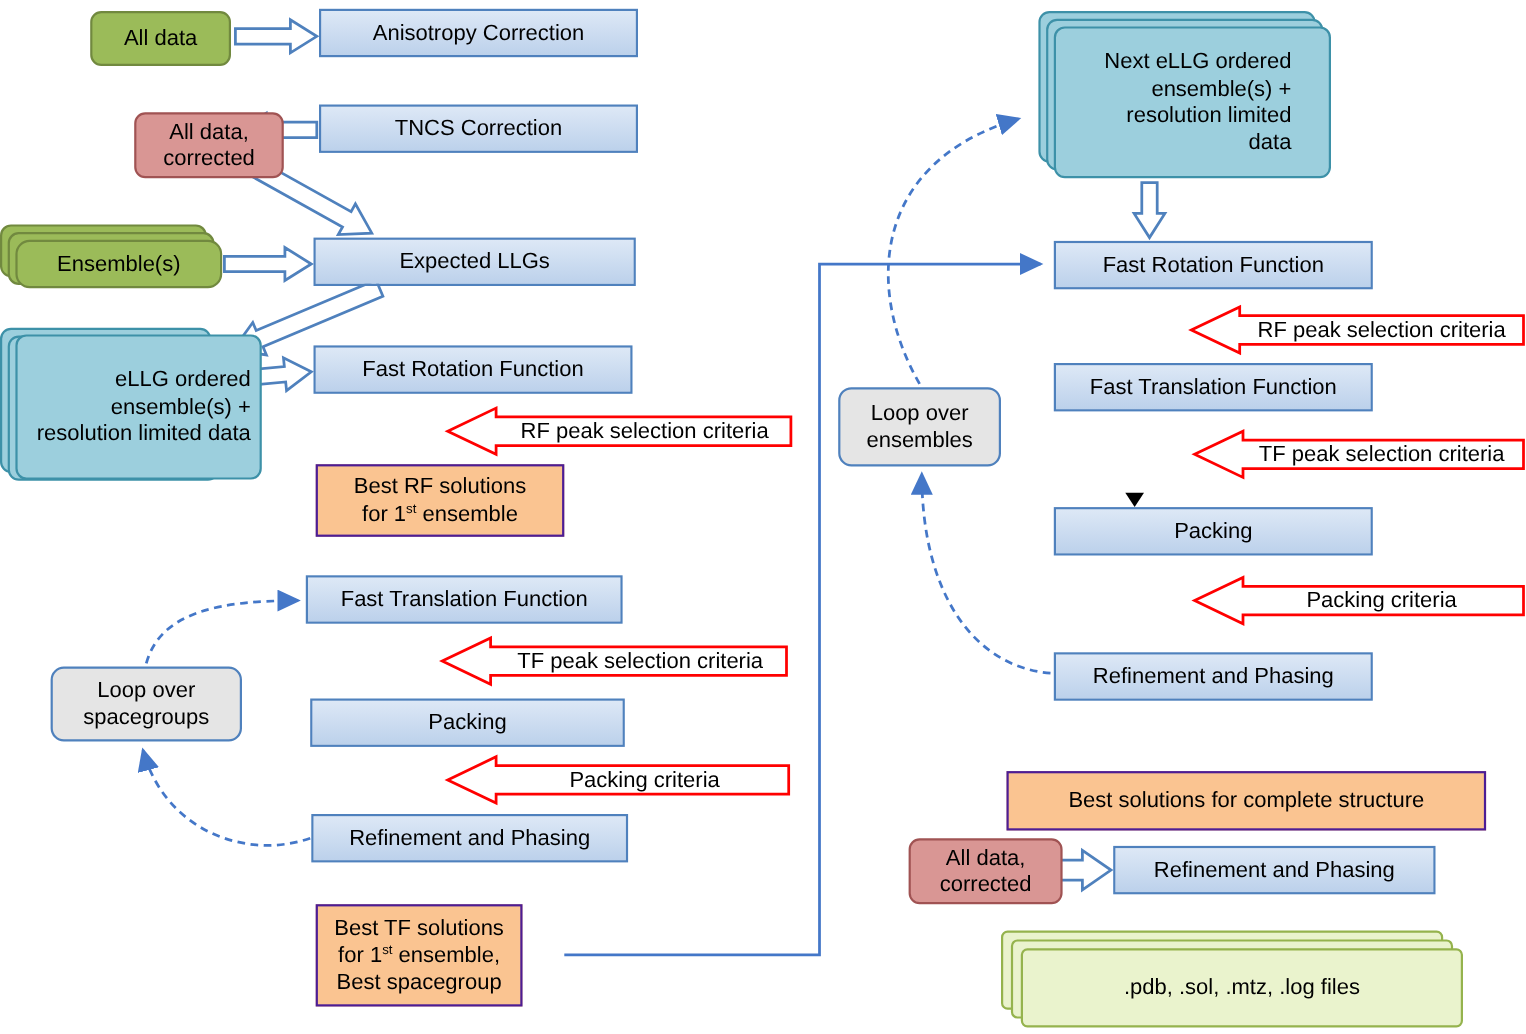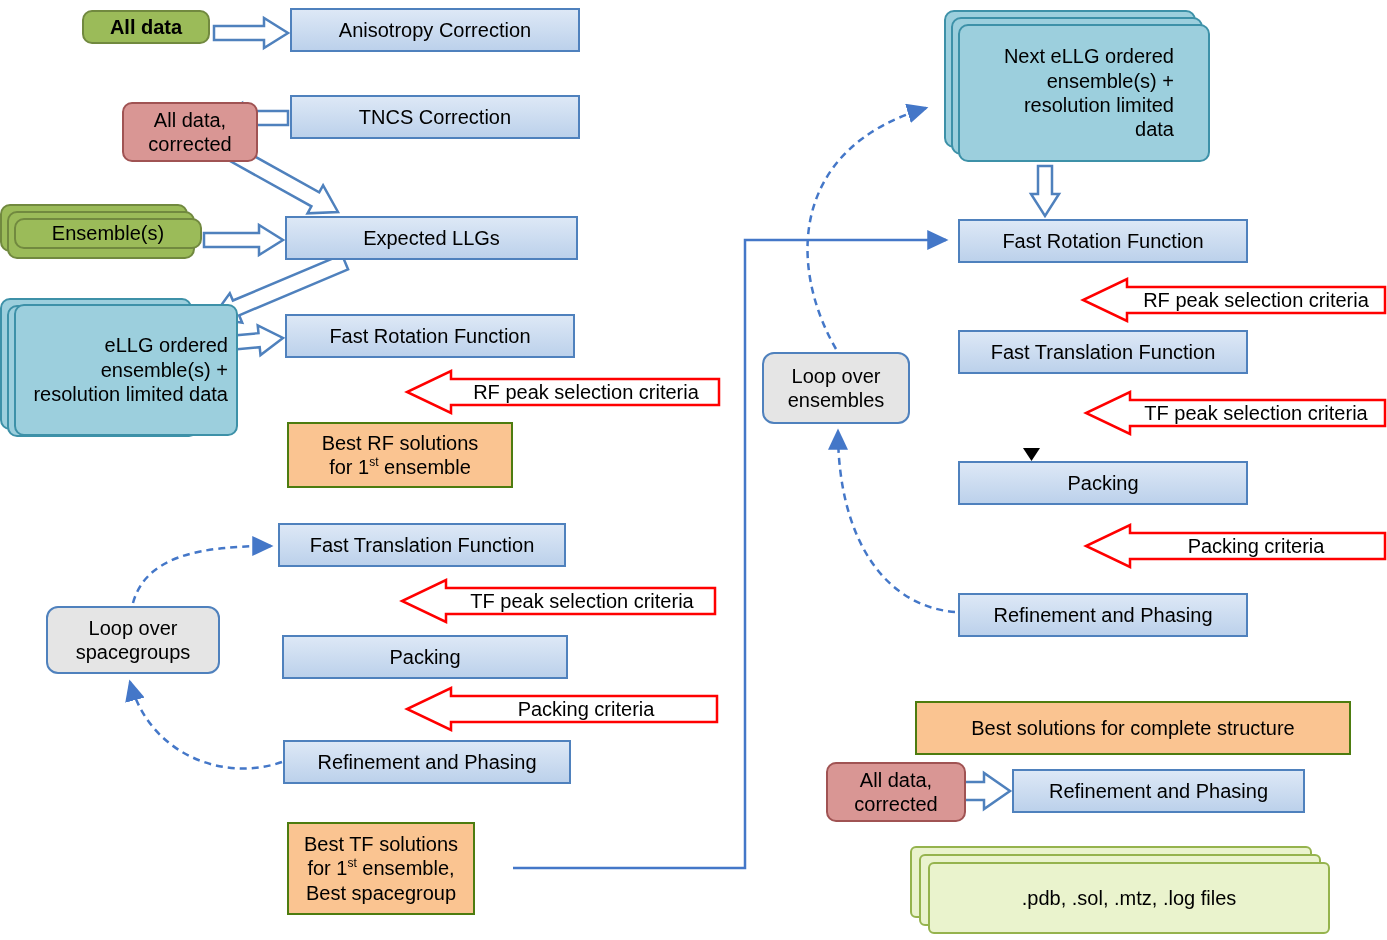--- a/index.html
+++ b/index.html
@@ -9,21 +9,21 @@
   }
   #arrow-layer{position:absolute;left:0;top:0;width:1387px;height:940px;}
   .box{
     position:absolute;display:flex;align-items:center;justify-content:center;
     text-align:center;font-size:20px;line-height:1.22;box-sizing:border-box;
   }
   .proc{background:linear-gradient(#dde8f6,#bcd1eb);border:2px solid #4F81BD;}
   .green{background:#9BBB59;border:2px solid #71893F;border-radius:10px;}
   .pink{background:#D99694;border:2px solid #A05353;border-radius:10px;margin-left:44px;}
   .teal{background:#9CCFDD;border:2px solid #3D91A8;border-radius:10px;text-align:right;}
-  .orange{background:#FAC491;border:2px solid #4d7c0f;}
+  .orange{background:#FAC491;border:2px solid #4c1d95;}
   .loop{background:#e5e5e5;border:2.5px solid #4F81BD;border-radius:12px;}
   .files{background:#EAF3CD;border:2px solid #95B34D;border-radius:6px;}
   .stack-layer{position:absolute;box-sizing:border-box;}
   .arrow-label{position:absolute;font-size:20px;line-height:26px;text-align:center;}
   .block-blue{fill:#ffffff;stroke:#4F81BD;stroke-width:2.5;}
   .block-red{fill:#ffffff;stroke:#FF0000;stroke-width:2.5;}
   .dashed{fill:none;stroke:#4477C8;stroke-width:2.5;stroke-dasharray:7 5;}
   .solidline{fill:none;stroke:#4477C8;stroke-width:2.5;}
   sup{font-size:12px;}
 </style>
@@ -59,31 +59,31 @@
     <polygon class="block-red" points="719,379 451,379 451,371 407,392 451,413 451,405 719,405"></polygon>
     <polygon class="block-red" points="715,588 446,588 446,580 402,601 446,622 446,614 715,614"></polygon>
     <polygon class="block-red" points="717,696 451,696 451,688 407,709 451,730 451,722 717,722"></polygon>
     <polygon class="block-red" points="1385,287 1127,287 1127,279 1083,300 1127,321 1127,313 1385,313"></polygon>
     <polygon class="block-red" points="1385,400 1130,400 1130,392 1086,413 1130,434 1130,426 1385,426"></polygon>
     <polygon class="block-red" points="1385,533 1130,533 1130,525 1086,546 1130,567 1130,559 1385,559"></polygon>
 
     <polygon points="1023,448 1040,448 1031.5,461" fill="#000000"></polygon>
   </svg>
 
-  <div class="box green" style="left:82px;top:10px;width:128px;height:34px;font-weight:bold;">All data</div>
+  <div class="box green" style="left:82px;top:10px;width:128px;height:50px;">All data</div>
 
   <div class="box proc" style="left:290px;top:8px;width:290px;height:44px;">Anisotropy Correction</div>
 
   <div class="box proc" style="left:290px;top:95px;width:290px;height:44px;">TNCS Correction</div>
 
   <div class="box pink" style="left:78px;top:102px;width:136px;height:60px;">All data, corrected</div>
 
   <div class="stack-layer green" style="left:0px;top:204px;width:188px;height:48px;"></div>
   <div class="stack-layer green" style="left:7px;top:211px;width:188px;height:48px;"></div>
-  <div class="box green" style="left:14px;top:218px;width:188px;height:31px;">Ensemble(s)</div>
+  <div class="box green" style="left:14px;top:218px;width:188px;height:44px;border-radius:13px;">Ensemble(s)</div>
 
   <div class="box proc" style="left:285px;top:216px;width:293px;height:44px;">Expected LLGs</div>
 
   <div class="stack-layer teal" style="left:0px;top:298px;width:192px;height:132px;"></div>
   <div class="stack-layer teal" style="left:7px;top:305px;width:192px;height:132px;"></div>
   <div class="box teal" style="left:14px;top:304px;width:224px;height:132px;padding:0 8px;">eLLG ordered ensemble(s) + resolution limited data</div>
 
   <div class="box proc" style="left:285px;top:314px;width:290px;height:44px;">Fast Rotation Function</div>
 
   <div class="arrow-label" style="left:456px;top:379px;width:260px;">RF peak selection criteria</div>

